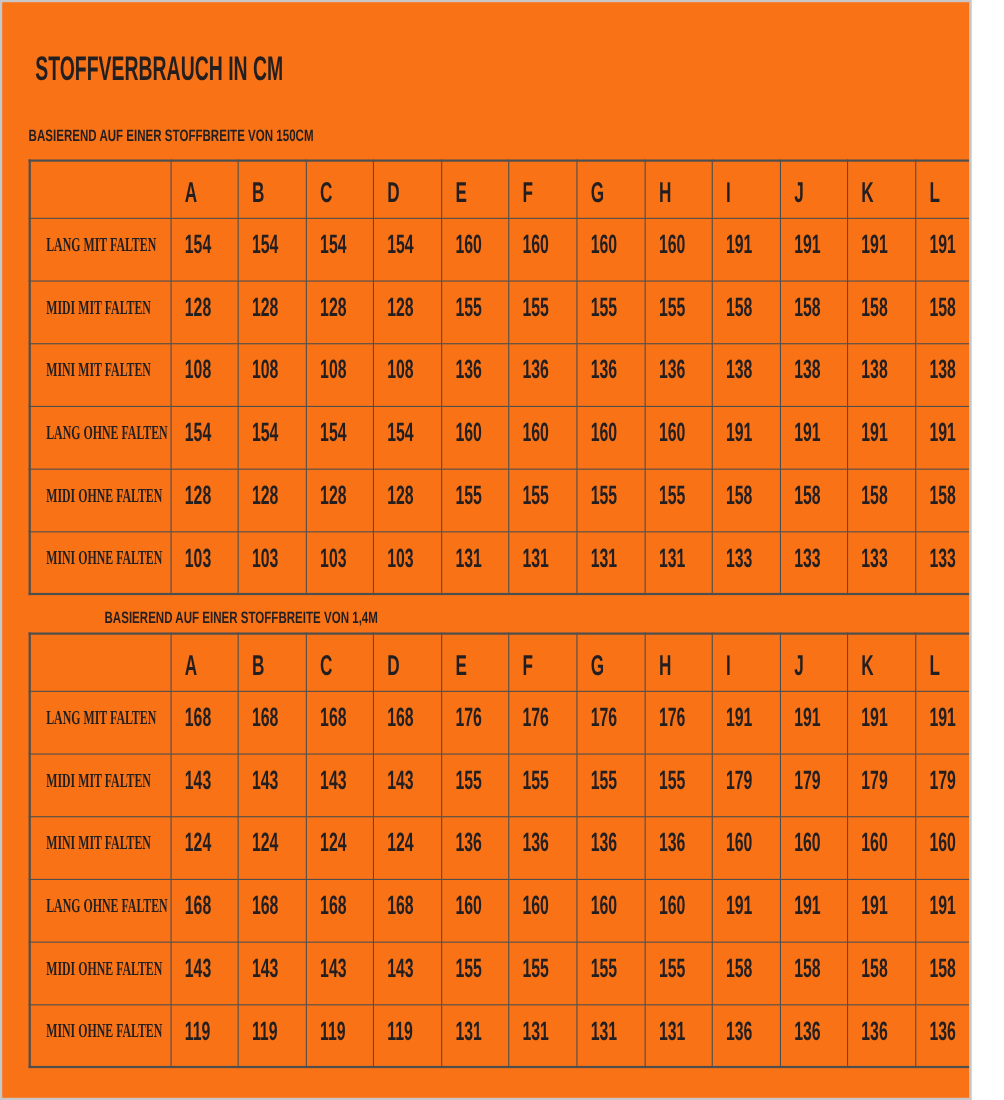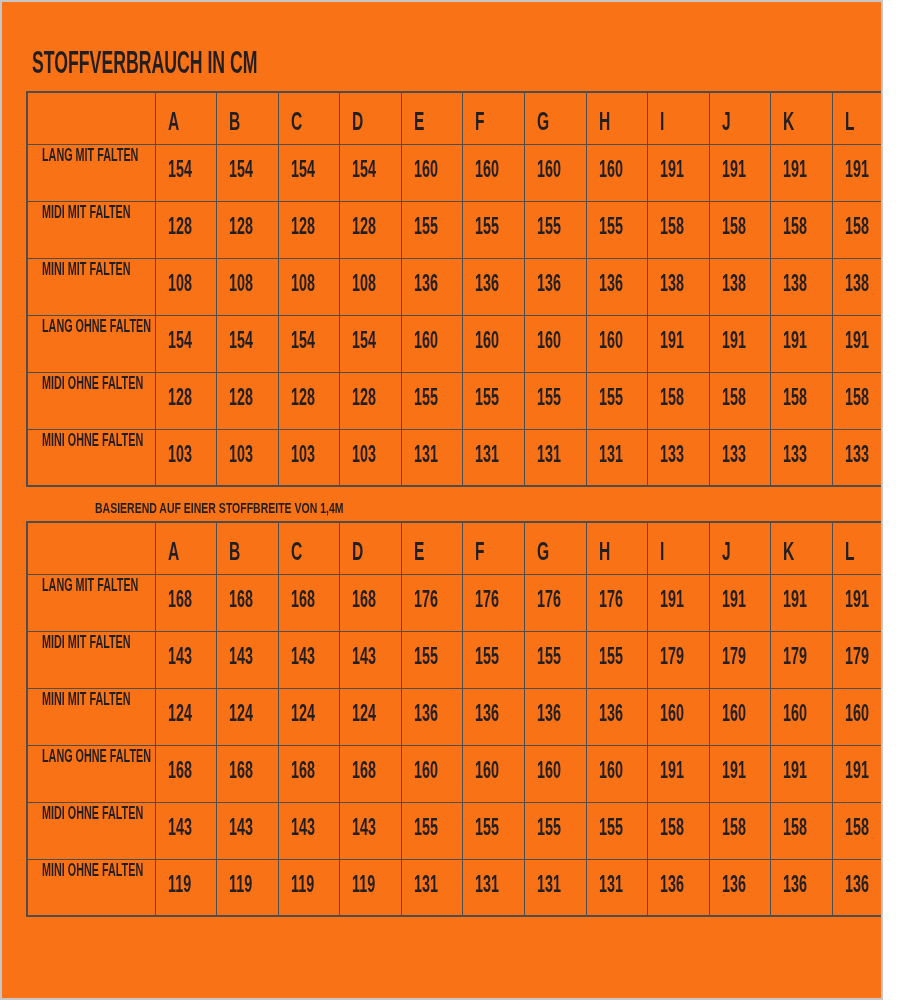--- a/index.html
+++ b/index.html
@@ -59,36 +59,38 @@
     text-align:left;
     overflow:visible;
   }
   table.fabric thead th{
     height:52px;
     padding:13px 0 0 12px;
     font-size:26px;
   }
   table.fabric tbody th{
     height:57px;
-    padding:0 0 0 14px;
+    padding:13px 0 0 14px;
     font-size:18px;
+    font-family:Liberation Serif, serif;
   }
   table.fabric tbody td{
     height:57px;
     padding:10px 0 0 12px;
     font-size:24px;
   }
 </style>
 </head>
 <body>
 
 <div class="page">
 
   <h1 class="title"><span class="cz">STOFFVERBRAUCH IN CM</span></h1>
 
+  <div class="subtitle subtitle-1"><span class="cz">BASIEREND AUF EINER STOFFBREITE VON 150CM</span></div>
 
   <table class="fabric fabric-1">
       <colgroup>
         <col class="c-label">
         <col>
         <col>
         <col>
         <col>
         <col>
         <col>

